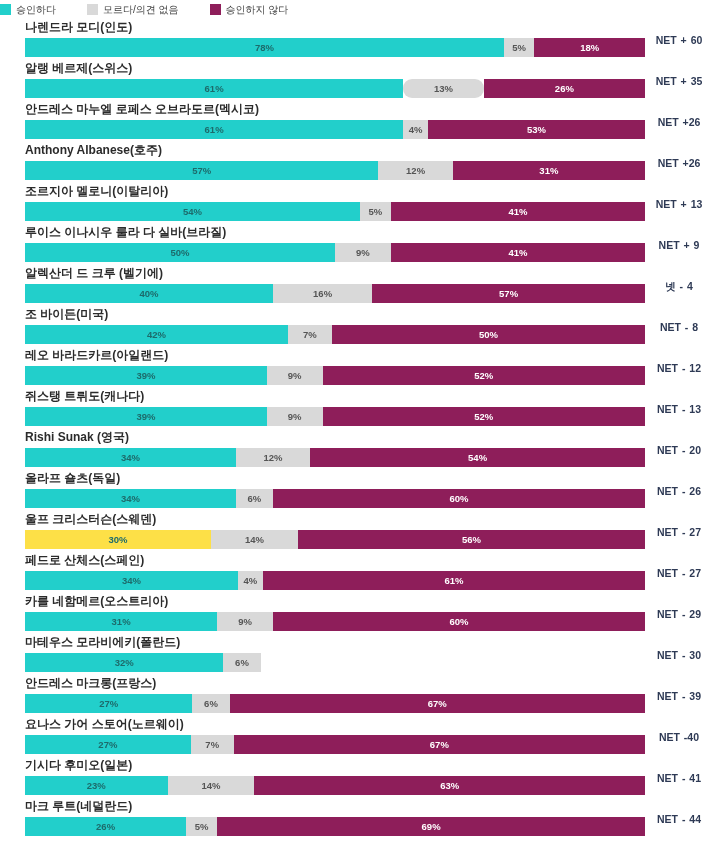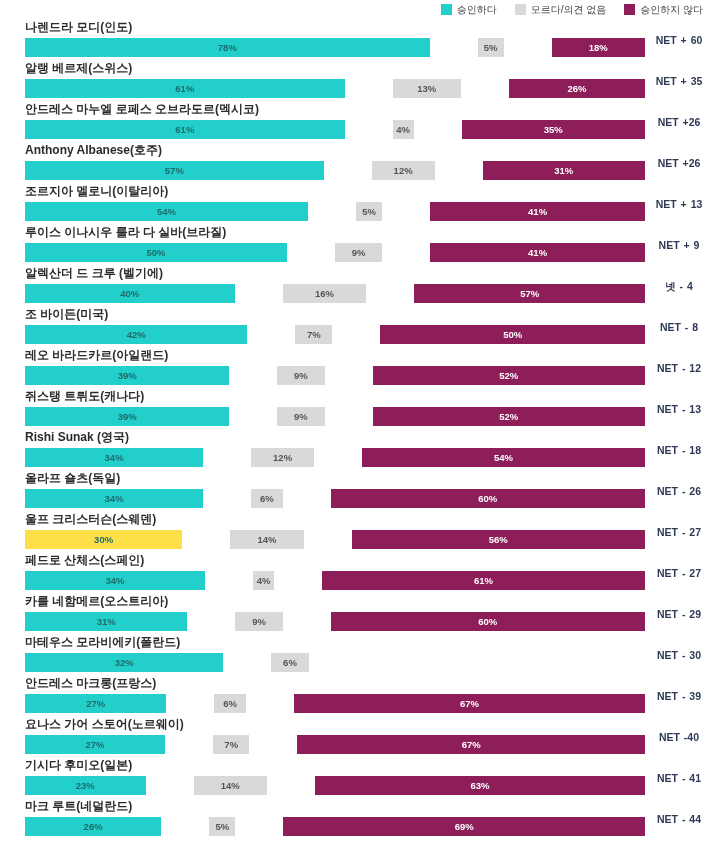--- a/index.html
+++ b/index.html
@@ -17,23 +17,22 @@
   #chart-root {
     position: relative;
     width: 711px;
     height: 845px;
     box-sizing: border-box;
   }
 
   
   .legend {
     display: flex;
-    justify-content: flex-end;
     align-items: center;
-    gap: 18px;
+    gap: 31px;
     padding: 3px 8px 0 0;
     height: 16px;
     box-sizing: border-box;
   }
   .legend-item {
     display: flex;
     align-items: center;
     gap: 5px;
   }
   .legend-swatch {
@@ -73,21 +72,20 @@
     left: 25px;
     right: 66px;
     top: 18px;
     height: 19px;
   }
   .bar {
     display: flex;
     width: 100%;
     height: 19px;
     overflow: hidden;
-    gap: 48px;
   }
   .seg {
     height: 19px;
     display: flex;
     align-items: center;
     justify-content: center;
     font-size: 9.5px;
     font-weight: bold;
     box-sizing: border-box;
     overflow: hidden;
@@ -148,33 +146,33 @@
             <div class="seg seg-disapprove" style="width: 17.8218%; background: rgb(142, 30, 90);">18%</div>
           </div>
         </div>
         <div class="net">NET + 60</div>
       </div>
       <div class="row">
         <div class="row-label">알랭 베르제(스위스)</div>
         <div class="bar-area">
           <div class="bar">
             <div class="seg seg-approve" style="width: 61%; background: rgb(34, 207, 203);">61%</div>
-            <div class="seg seg-neutral" style="width: 13%; background: rgb(217, 217, 217);">13%</div>
+            <div class="seg seg-neutral" style="width: 13%; background: rgb(217, 217, 217); border-radius: 9px;">13%</div>
             <div class="seg seg-disapprove" style="width: 26%; background: rgb(142, 30, 90);">26%</div>
           </div>
         </div>
         <div class="net">NET + 35</div>
       </div>
       <div class="row">
         <div class="row-label">안드레스 마누엘 로페스 오브라도르(멕시코)</div>
         <div class="bar-area">
           <div class="bar">
             <div class="seg seg-approve" style="width: 61%; background: rgb(34, 207, 203);">61%</div>
             <div class="seg seg-neutral" style="width: 4%; background: rgb(217, 217, 217);">4%</div>
-            <div class="seg seg-disapprove" style="width: 35%; background: rgb(142, 30, 90);">35%</div>
+            <div class="seg seg-disapprove" style="width: 35%; background: rgb(142, 30, 90);">53%</div>
           </div>
         </div>
         <div class="net">NET +26</div>
       </div>
       <div class="row">
         <div class="row-label">Anthony Albanese(호주)</div>
         <div class="bar-area">
           <div class="bar">
             <div class="seg seg-approve" style="width: 57%; background: rgb(34, 207, 203);">57%</div>
             <div class="seg seg-neutral" style="width: 12%; background: rgb(217, 217, 217);">12%</div>
@@ -251,21 +249,21 @@
       </div>
       <div class="row">
         <div class="row-label">Rishi Sunak (영국)</div>
         <div class="bar-area">
           <div class="bar">
             <div class="seg seg-approve" style="width: 34%; background: rgb(34, 207, 203);">34%</div>
             <div class="seg seg-neutral" style="width: 12%; background: rgb(217, 217, 217);">12%</div>
             <div class="seg seg-disapprove" style="width: 54%; background: rgb(142, 30, 90);">54%</div>
           </div>
         </div>
-        <div class="net">NET - 18</div>
+        <div class="net">NET - 20</div>
       </div>
       <div class="row">
         <div class="row-label">올라프 숄츠(독일)</div>
         <div class="bar-area">
           <div class="bar">
             <div class="seg seg-approve" style="width: 34%; background: rgb(34, 207, 203);">34%</div>
             <div class="seg seg-neutral" style="width: 6%; background: rgb(217, 217, 217);">6%</div>
             <div class="seg seg-disapprove" style="width: 60%; background: rgb(142, 30, 90);">60%</div>
           </div>
         </div>

